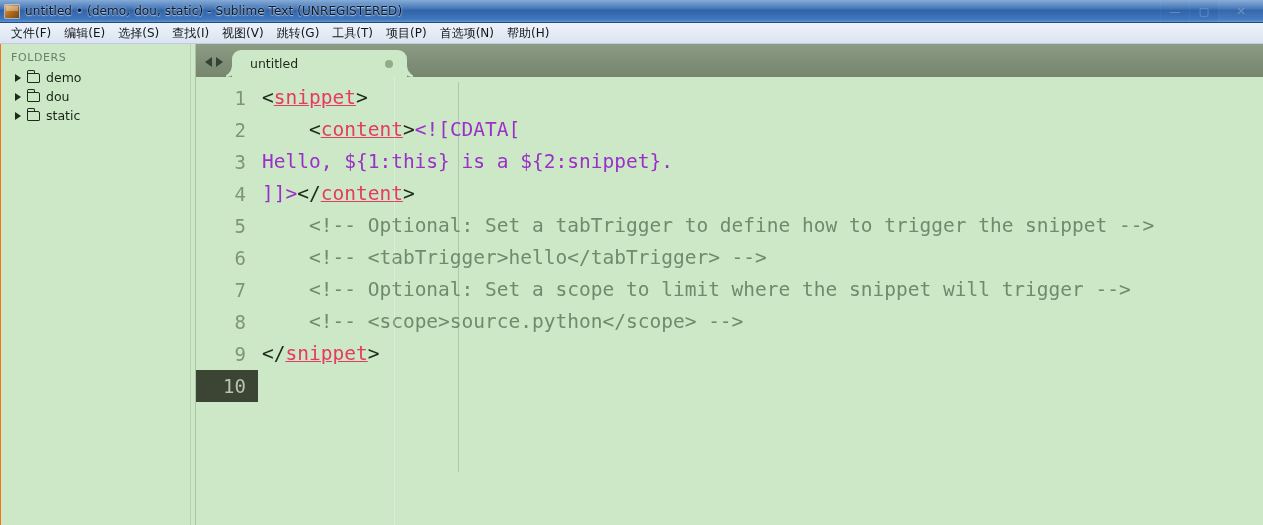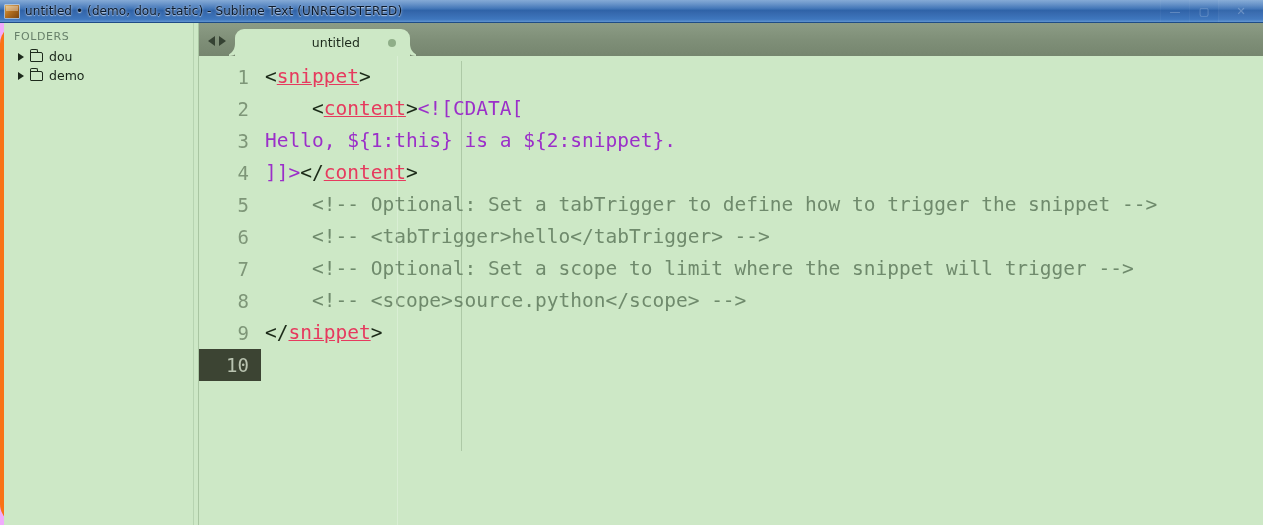--- a/index.html
+++ b/index.html
@@ -91,23 +91,22 @@
     font-family: "DejaVu Sans", sans-serif;
     line-height: 1;
     cursor: default;
   }
 
   
   .body {
     flex: 1 1 auto;
     display: flex;
     min-height: 0;
-    border-left: 4px solid #f97316;
-    background: #cde8c6;
-    border-radius: 21px;
+    border-left: 1px solid #f97316;
+    background: #cde8c6;
   }
 
   
   .sidebar {
     width: 195px;
     flex: 0 0 195px;
     background: #cde8c6;
     border-right: 1px solid #a9c6a2;
     padding-top: 4px;
     position: relative;
@@ -171,21 +170,20 @@
   }
 
   
   .tabbar {
     height: 33px;
     flex: 0 0 33px;
     background: linear-gradient(to bottom, #8c9c85 0%, #7e8e77 55%, #76866f 100%);
     display: flex; align-items: flex-end;
     position: relative;
     overflow: hidden;
-    text-align: right;
   }
   .tab-navs {
     display: flex; align-items: center;
     gap: 4px;
     padding: 0 9px 10px 9px;
     flex: 0 0 auto;
   }
   .nav-arrow {
     width: 0; height: 0;
     border-top: 5px solid transparent;
@@ -307,38 +305,55 @@
   <div class="titlebar">
     <div class="title-icon"></div>
     <div class="title-text">untitled • (demo, dou, static) - Sublime Text (UNREGISTERED)</div>
     <div class="win-controls">
       <div class="win-btn">—</div>
       <div class="win-btn">▢</div>
       <div class="win-btn close">✕</div>
     </div>
   </div>
 
+  <div class="menubar">
+    <div class="menu-item">文件(F)</div>
+    <div class="menu-item">编辑(E)</div>
+    <div class="menu-item">选择(S)</div>
+    <div class="menu-item">查找(I)</div>
+    <div class="menu-item">视图(V)</div>
+    <div class="menu-item">跳转(G)</div>
+    <div class="menu-item">工具(T)</div>
+    <div class="menu-item">项目(P)</div>
+    <div class="menu-item">首选项(N)</div>
+    <div class="menu-item">帮助(H)</div>
+  </div>
 
   <div class="body">
 
     <div class="sidebar">
       <div class="folders-label">FOLDERS</div>
+
+      <div class="folder-row">
+        <span class="arrow"></span>
+        <span class="folder-icon"></span>
+        <span class="folder-name">demo</span>
+      </div>
 
       <div class="folder-row">
         <span class="arrow"></span>
         <span class="folder-icon"></span>
         <span class="folder-name">dou</span>
       </div>
 
       <div class="folder-row">
         <span class="arrow"></span>
         <span class="folder-icon"></span>
-        <span class="folder-name">demo</span>
+        <span class="folder-name">static</span>
       </div>
-
     </div>
 
     <div class="editor-pane">
 
       <div class="tabbar">
         <div class="tab-navs">
           <span class="nav-arrow left"></span>
           <span class="nav-arrow right"></span>
         </div>
         <div class="tab">

